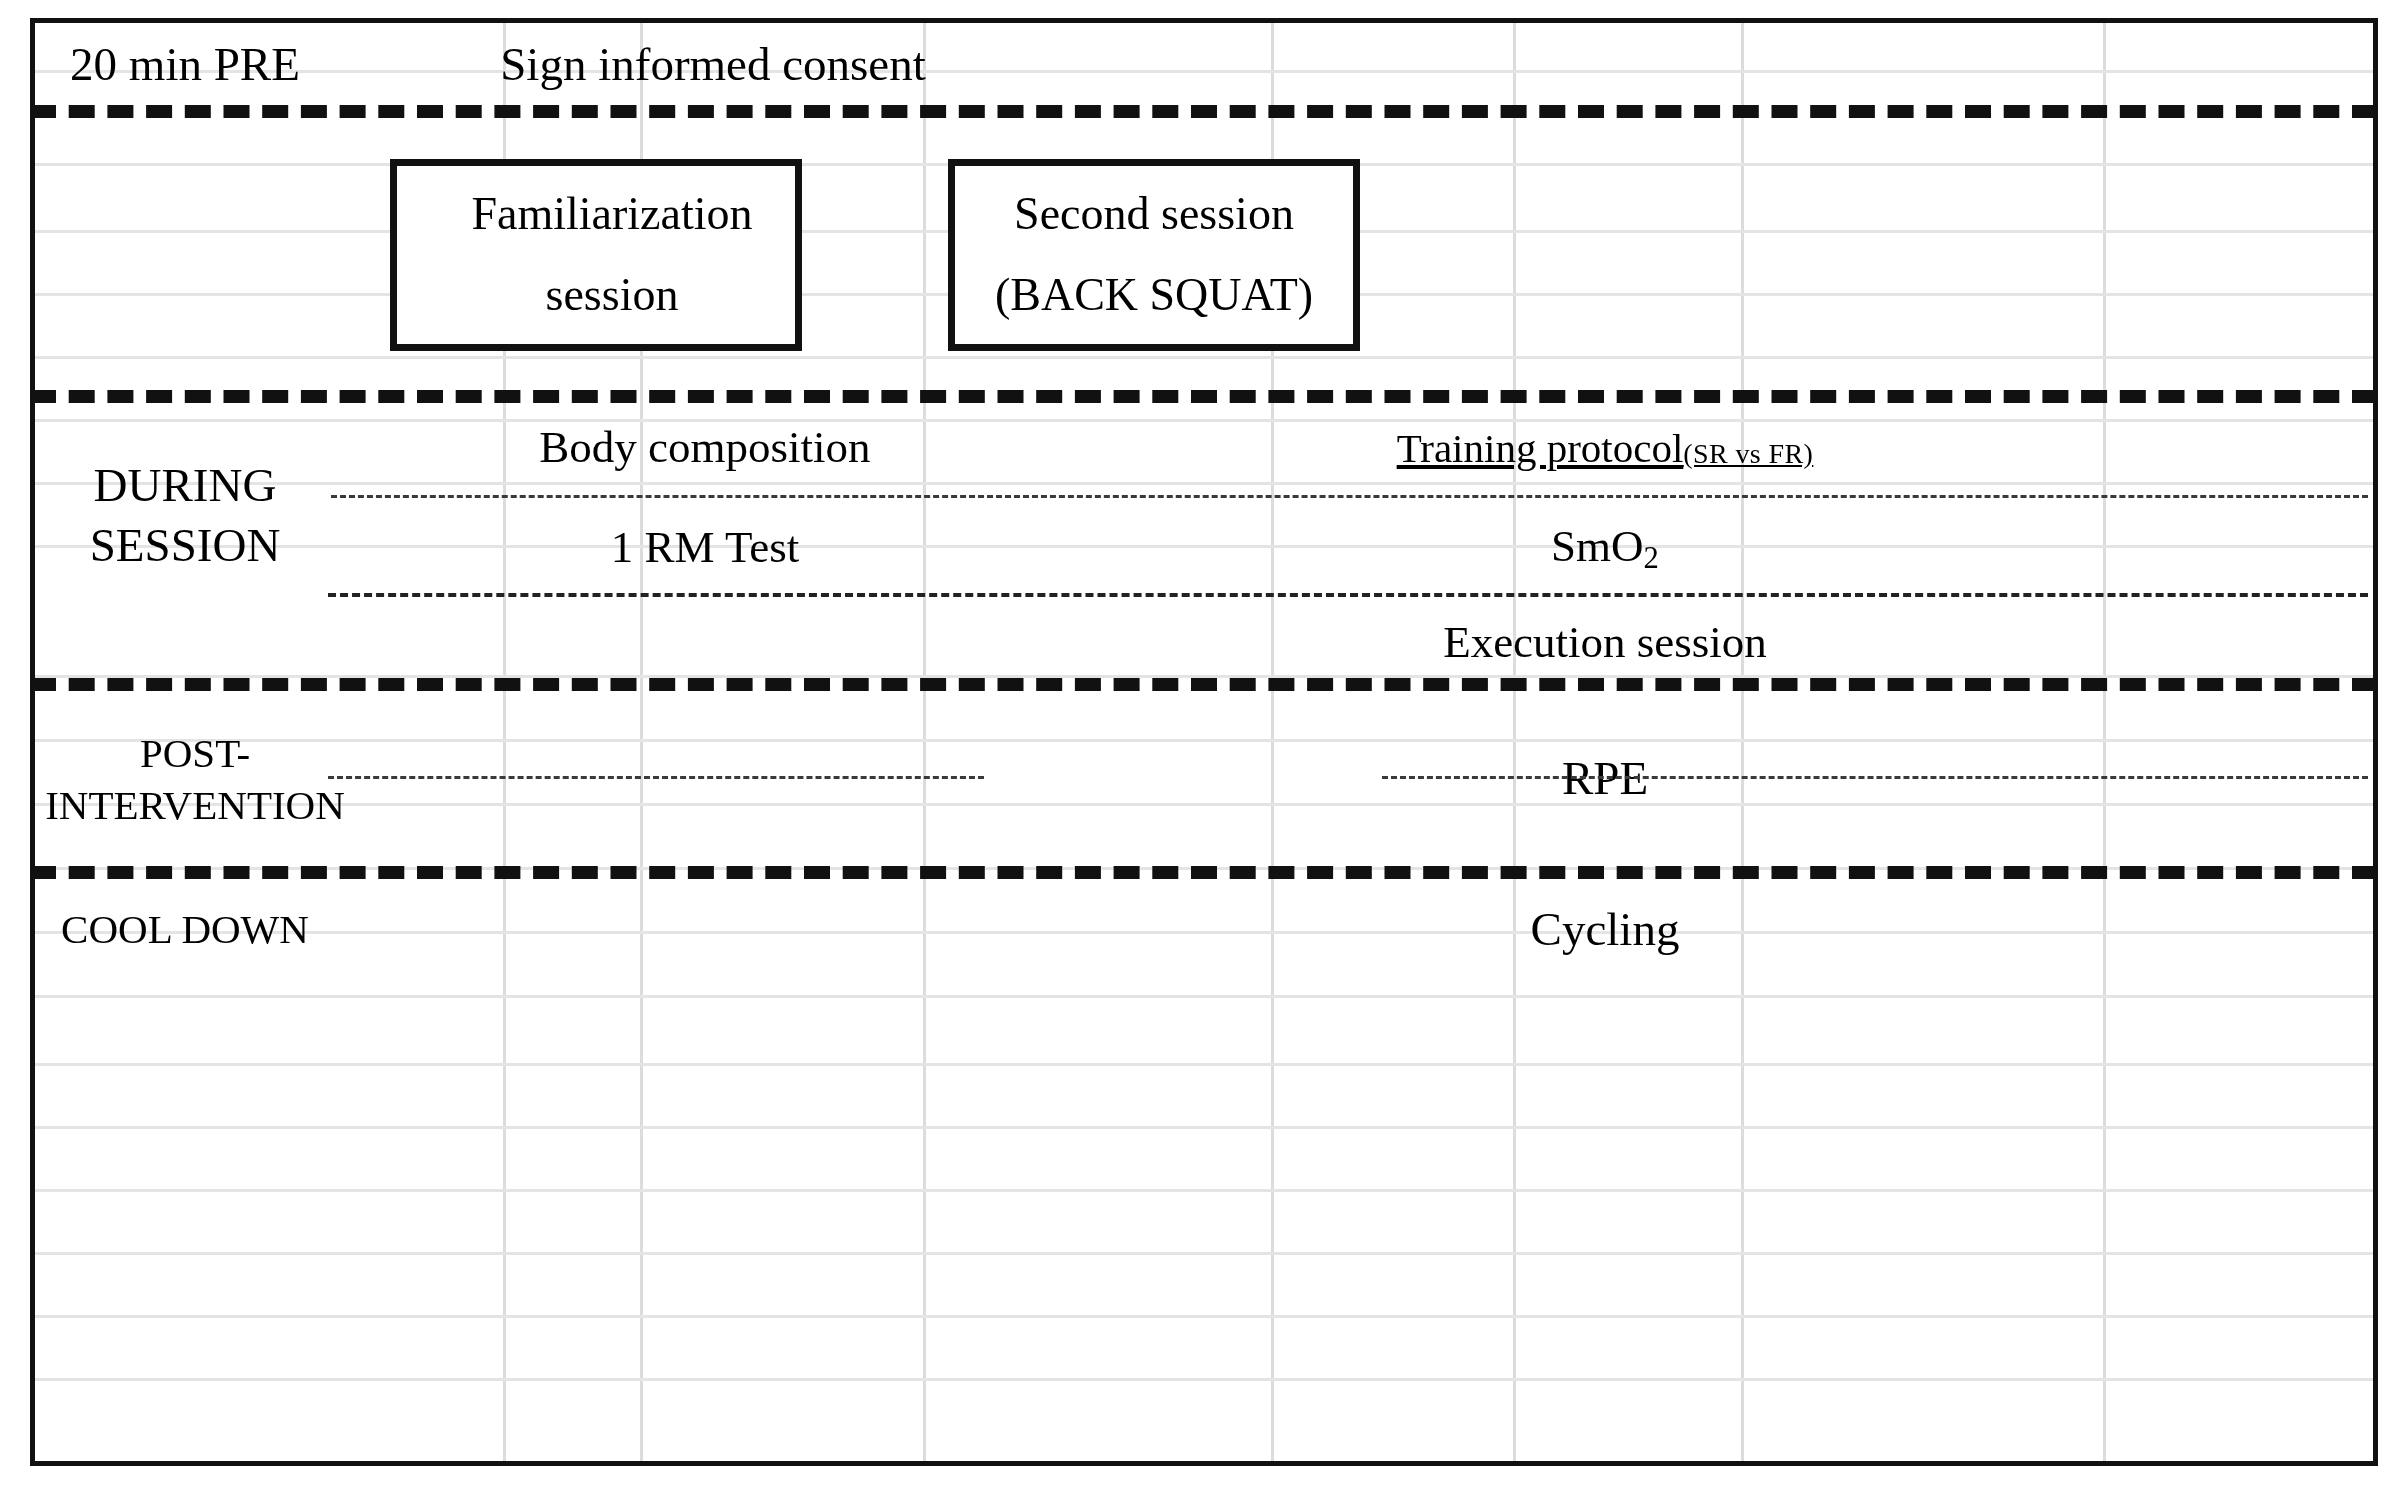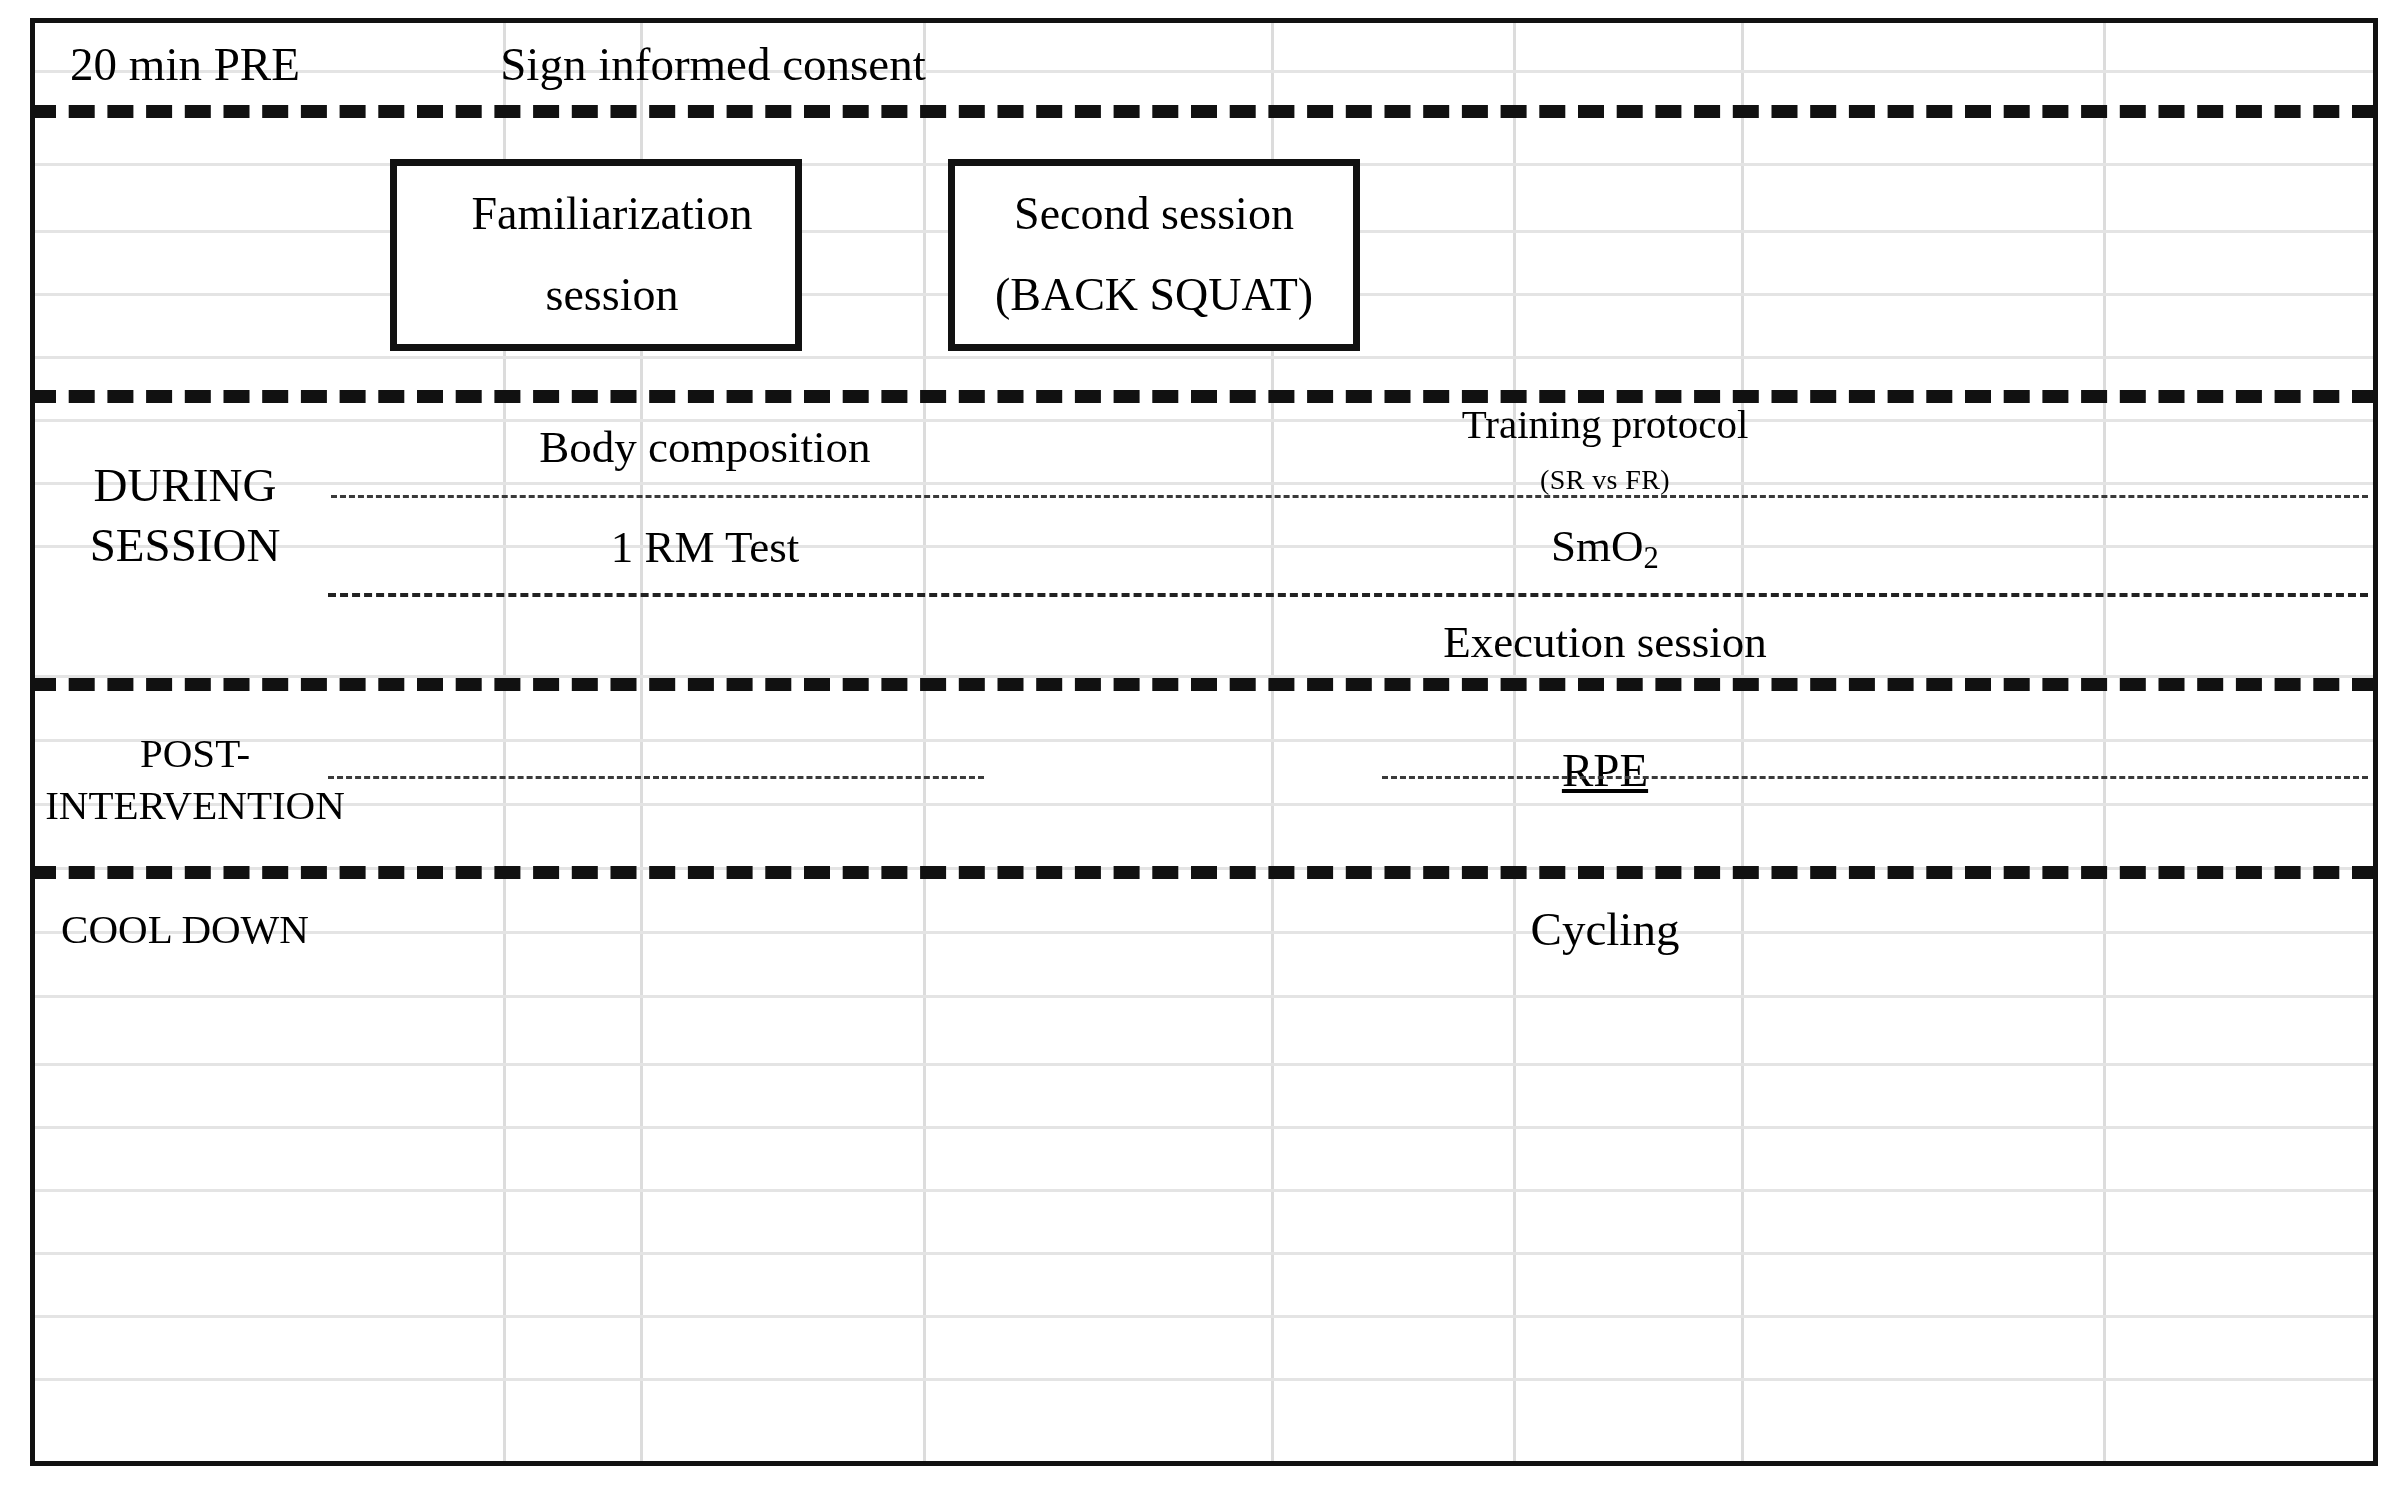--- a/index.html
+++ b/index.html
@@ -100,23 +100,24 @@
     align-items: center;
     justify-content: center;
     text-align: center;
     font-size: 46px;
     line-height: 1.45;
   }
   .session-box .line2 { margin-top: 14px; }
 
   .stack {
     display: flex;
-    flex-direction: column;
+    flex-direction: row;
     align-items: center;
     justify-content: center;
+    text-decoration: underline;
   }
   .subnote {
     font-size: 28px;
     margin-top: 12px;
     letter-spacing: .4px;
   }
   sub { font-size: 0.68em; vertical-align: -0.22em; }
 </style>
 </head>
 <body>
@@ -191,21 +192,21 @@
     <div class="cell t-lg" style="left:1265px; top:205px; width:610px; height:70px;">Execution session</div>
 
     <div class="sub-sep fine" style="left:296px; right:5px; top:92px;"></div>
     <div class="sub-sep" style="left:293px; right:5px; top:190px;"></div>
   </div>
   <div class="band-sep" style="top:655px;"></div>
 
   <div class="band" style="top:668px; height:175px;">
     <div class="cell t-md" style="left:0; top:32px; width:320px; height:112px;">POST-
 INTERVENTION</div>
-    <div class="cell t-xl" style="left:1265px; top:44px; width:610px; height:70px;text-decoration:underline;">RPE</div>
+    <div class="cell t-xl" style="left:1265px; top:52px; width:610px; height:70px;">RPE</div>
 
     <div class="sub-sep fine" style="left:293px; width:656px; top:85px;"></div>
     <div class="sub-sep fine" style="left:1347px; right:5px; top:85px;"></div>
   </div>
   <div class="band-sep" style="top:843px;"></div>
 
   <div class="band" style="top:856px; height:120px;">
     <div class="cell t-md" style="left:0; top:15px; width:300px; height:70px;">COOL DOWN</div>
     <div class="cell t-xl" style="left:1265px; top:15px; width:610px; height:70px;">Cycling</div>
   </div>

